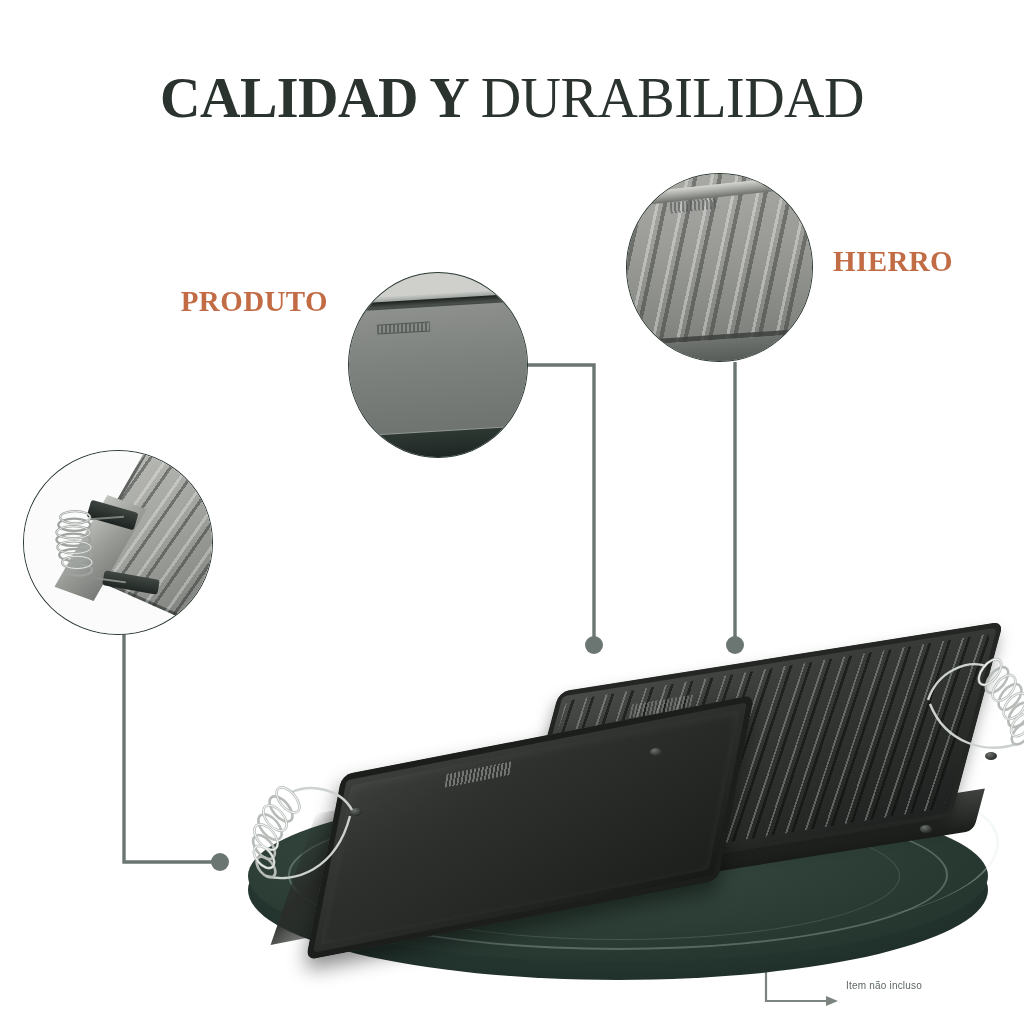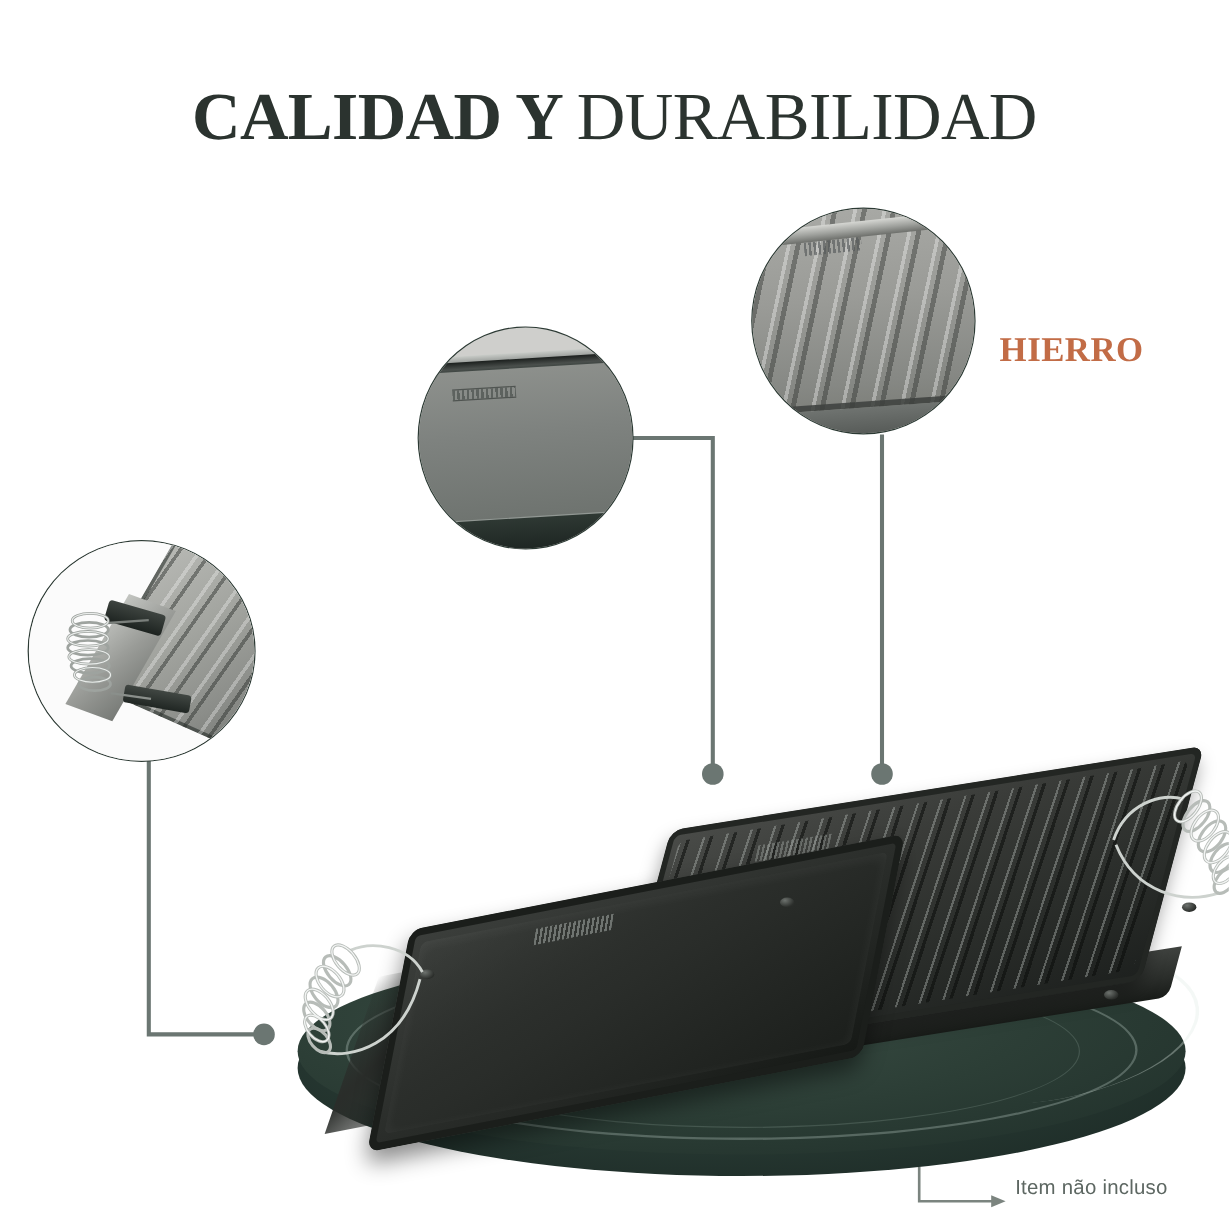--- a/index.html
+++ b/index.html
@@ -47,21 +47,21 @@
   .feat-label {
     position: absolute;
     color: #c26c46;
     font-family: "Liberation Serif", "DejaVu Serif", serif;
     font-weight: 700;
     font-size: 29px;
     line-height: 1.28;
     letter-spacing: 0.4px;
   }
   #label-produto  { left: 100px; top: 283px; width: 228px; text-align: right; }
-  #label-hierro   { left: 833px; top: 243px; width: 190px; text-align: left; margin-top: 31px; }
+  #label-hierro   { left: 833px; top: 243px; width: 190px; text-align: left; }
   #label-asas     { left: 212px; top: 497px; width: 180px; text-align: center; }
 
   
   .callout {
     position: absolute;
     border-radius: 50%;
     overflow: hidden;
     border: 1.6px solid #2c3a34;
     background: #cfcfcc;
   }
@@ -379,21 +379,21 @@
   #footnote {
     position: absolute;
     left: 760px; top: 966px;
     width: 262px; height: 48px;
   }
   #footnote-text {
     position: absolute;
     left: 86px; top: 14px;
     color: #5d6762;
     font-family: "Liberation Sans", "DejaVu Sans", sans-serif;
-    font-size: 17px;
+    font-size: 10px;
     letter-spacing: 0.2px;
     white-space: nowrap;
   }
 </style>
 </head>
 <body>
 
 <div id="stage">
 
   <div id="title">
@@ -411,20 +411,21 @@
     <path d="M 124 634 L 124 862 L 214 862" fill="none" stroke="#6b7672" stroke-width="3.4"></path>
     <circle cx="220" cy="862" r="9" fill="#6b7672"></circle>
 
     <g>
       <path d="M 766 972 L 766 1001 L 832 1001" fill="none" stroke="#7b847f" stroke-width="2.2"></path>
       <path d="M 826 996 L 838 1001 L 826 1006 Z" fill="#7b847f"></path>
     </g>
   </svg>
 
   <div class="feat-label" id="label-produto">
+    <div>PRODUTO</div>
   </div>
 
   <div class="feat-label" id="label-hierro">
     <div>HIERRO</div>
   </div>
 
   <div class="feat-label" id="label-asas">
   </div>
 
   <div class="callout" id="circle-produto">

